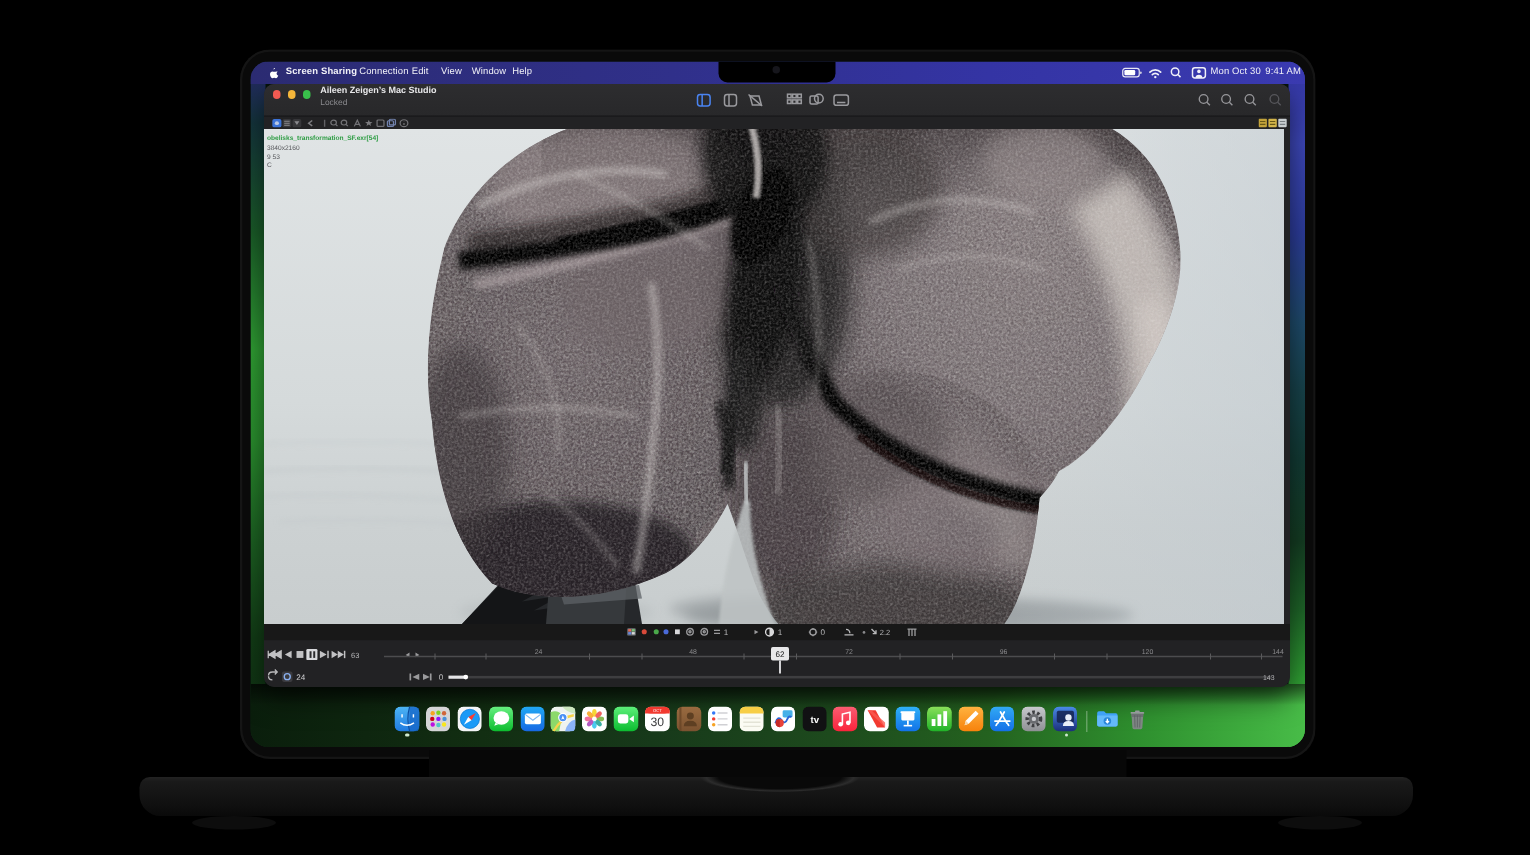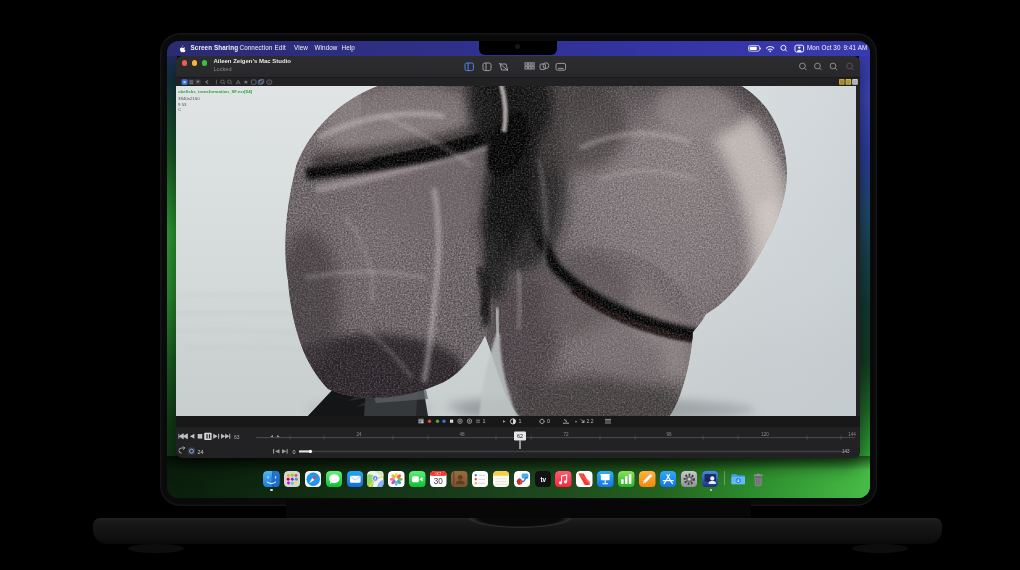--- a/index.html
+++ b/index.html
@@ -49,21 +49,21 @@
   #toolbar { position:absolute; left:0; top:21px; width:100%; height:9.8px; background:#222224;
     border-top:1px solid #1a1a1c; }
   #content { position:absolute; left:0; top:30.8px; width:680px; height:330px; background:#dfe3e4; overflow:hidden; }
   #scrollstrip { position:absolute; right:0; top:30.8px; width:4.5px; height:330px; background:#232325; }
   
   #tstrip { position:absolute; left:0; top:360.8px; width:100%; height:10.6px; background:#181818; }
   #tline  { position:absolute; left:0; top:371.4px; width:100%; height:31.1px; background:#222224; }
   
   .ovl { position:absolute; font-size:4.4px; line-height:5.5px; }
   
-  #dock { position:absolute; left:96px; top:429.5px; height:17px; display:flex; align-items:flex-start; }
+  #dock { position:absolute; left:96px; top:429.5px; height:17px; display:flex; align-items:flex-end; }
   .di { width:16.5px; height:16.5px; margin-right:4.4px; border-radius:4px; position:relative; flex:none; }
   .dsep { width:1px; height:14px; background:rgba(255,255,255,.28); margin:0 5px 0 1px; flex:none; }
   .ind { position:absolute; width:2.5px; height:2.5px; border-radius:50%; background:#cfe8cf; top:447.5px; }
 </style>
 </head>
 <body>
 <div id="lid"></div>
 <div id="hinge"></div>
 <div id="base"></div>
 <div id="scoop"></div>

